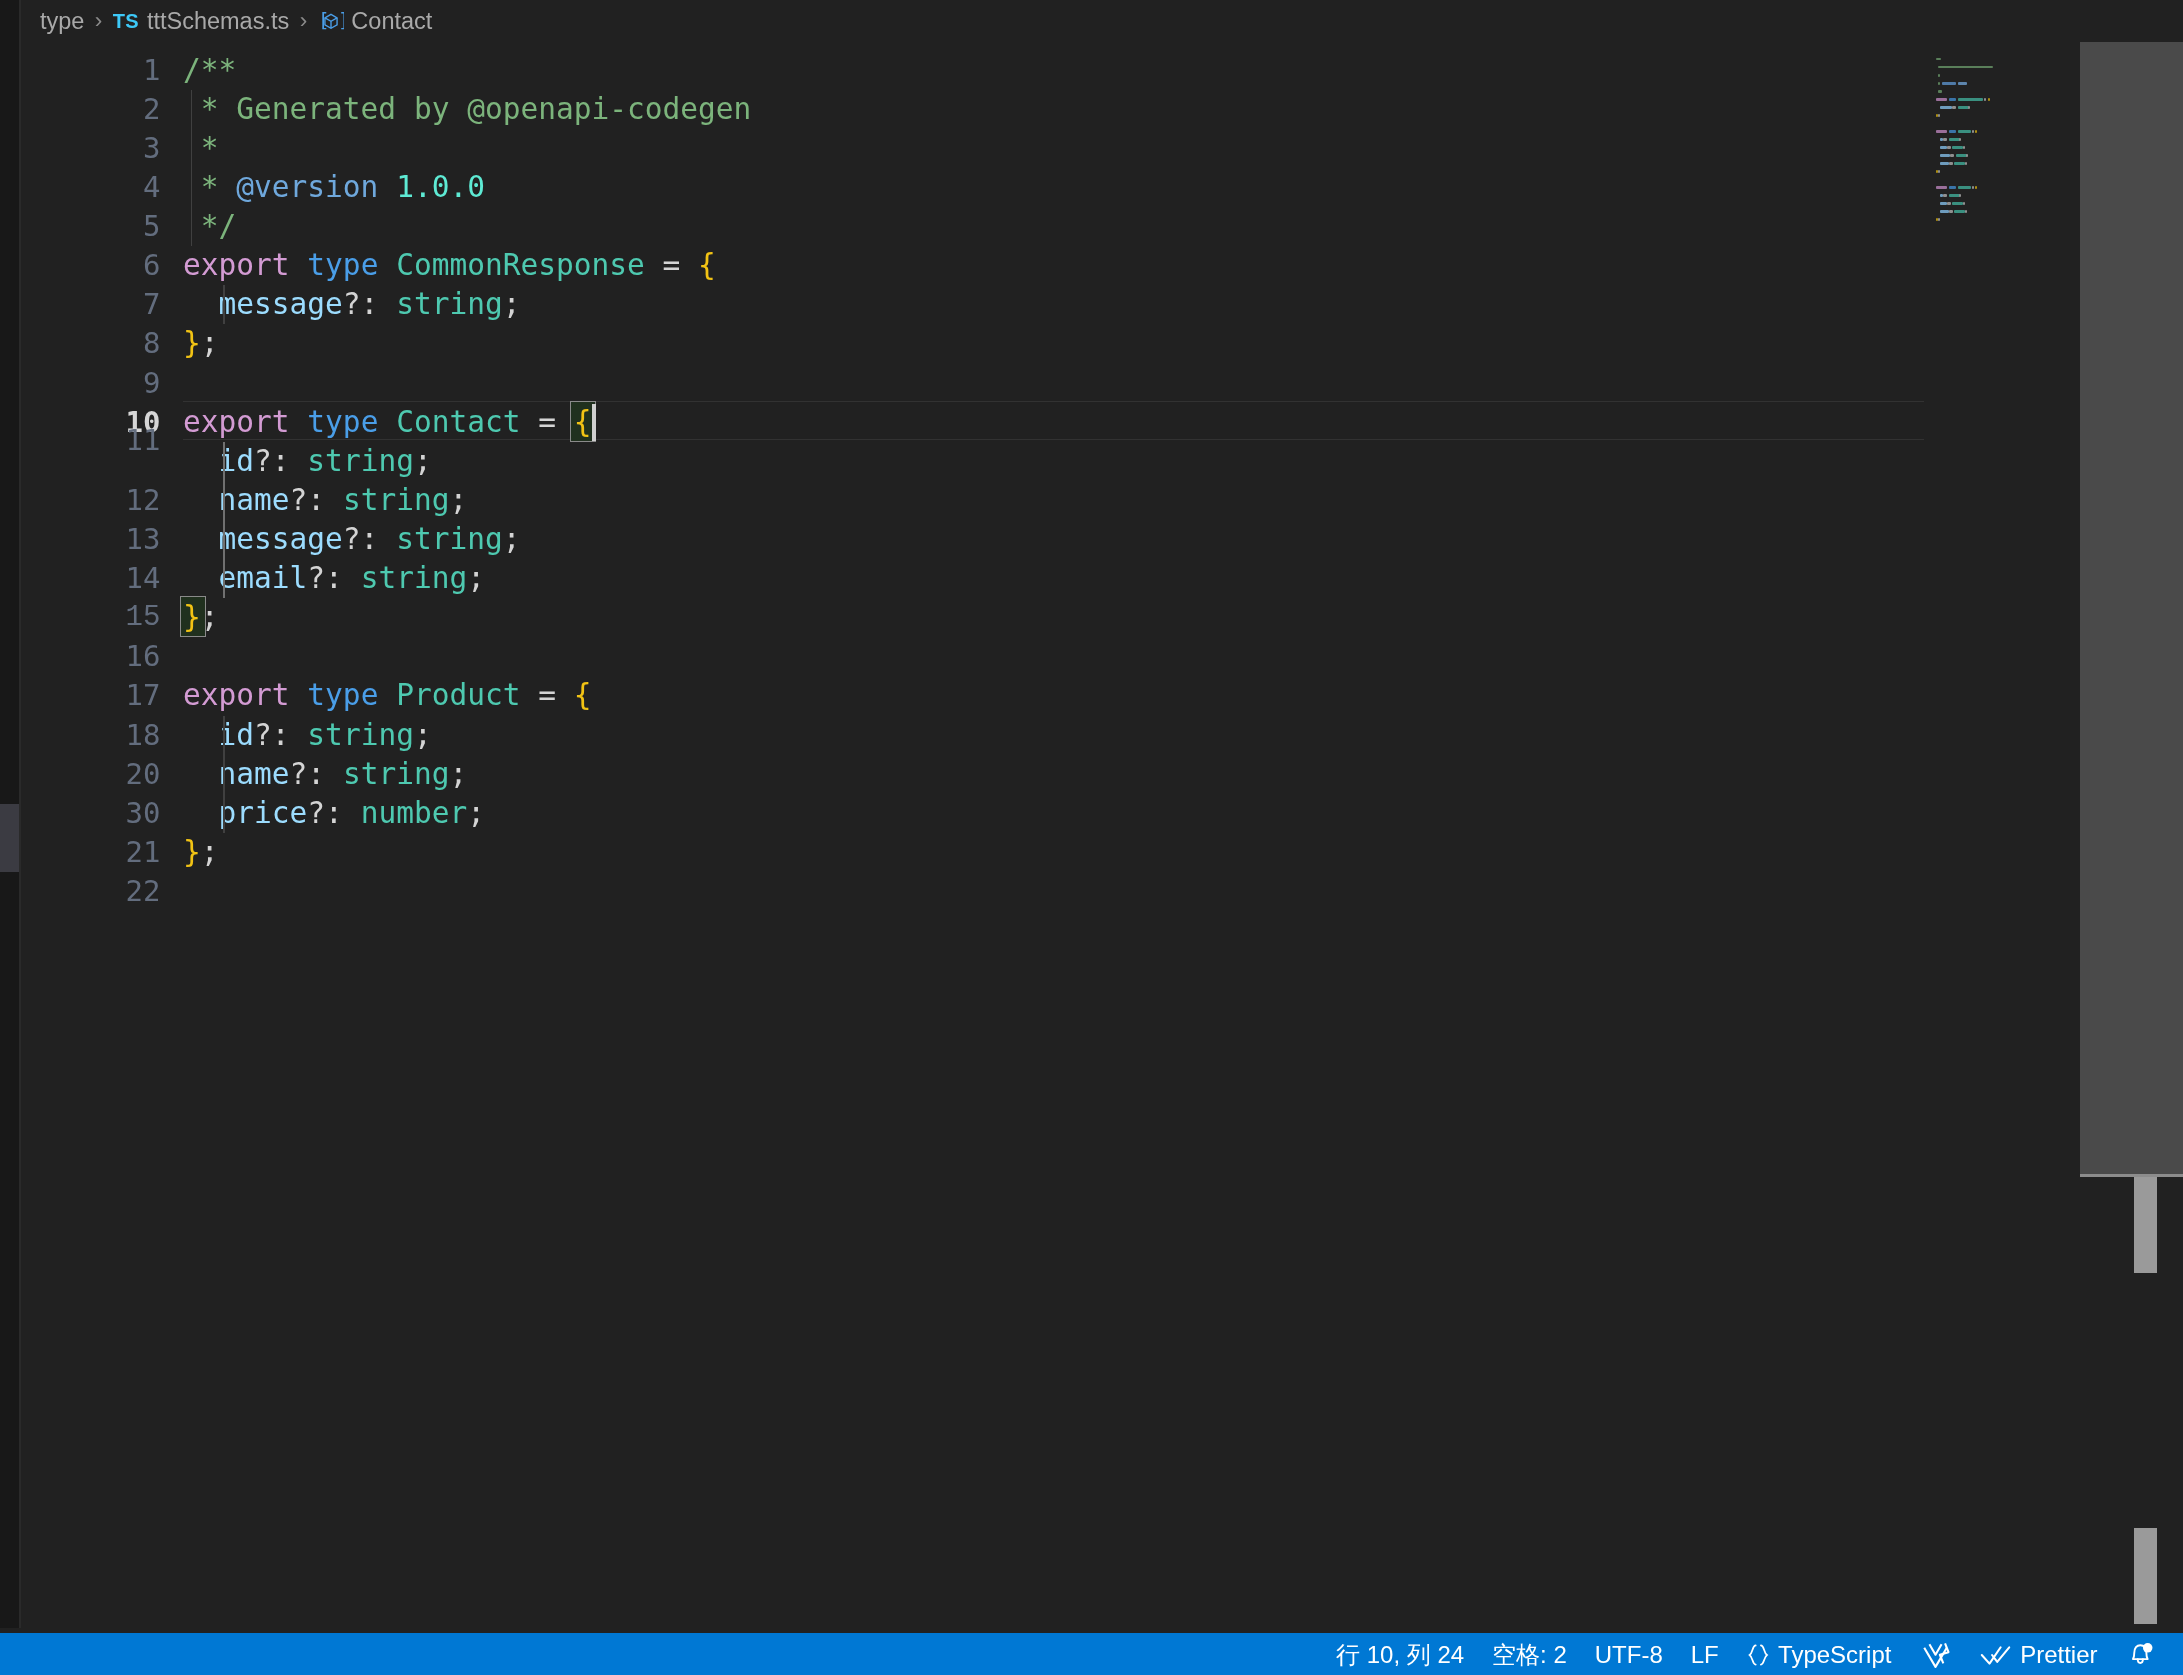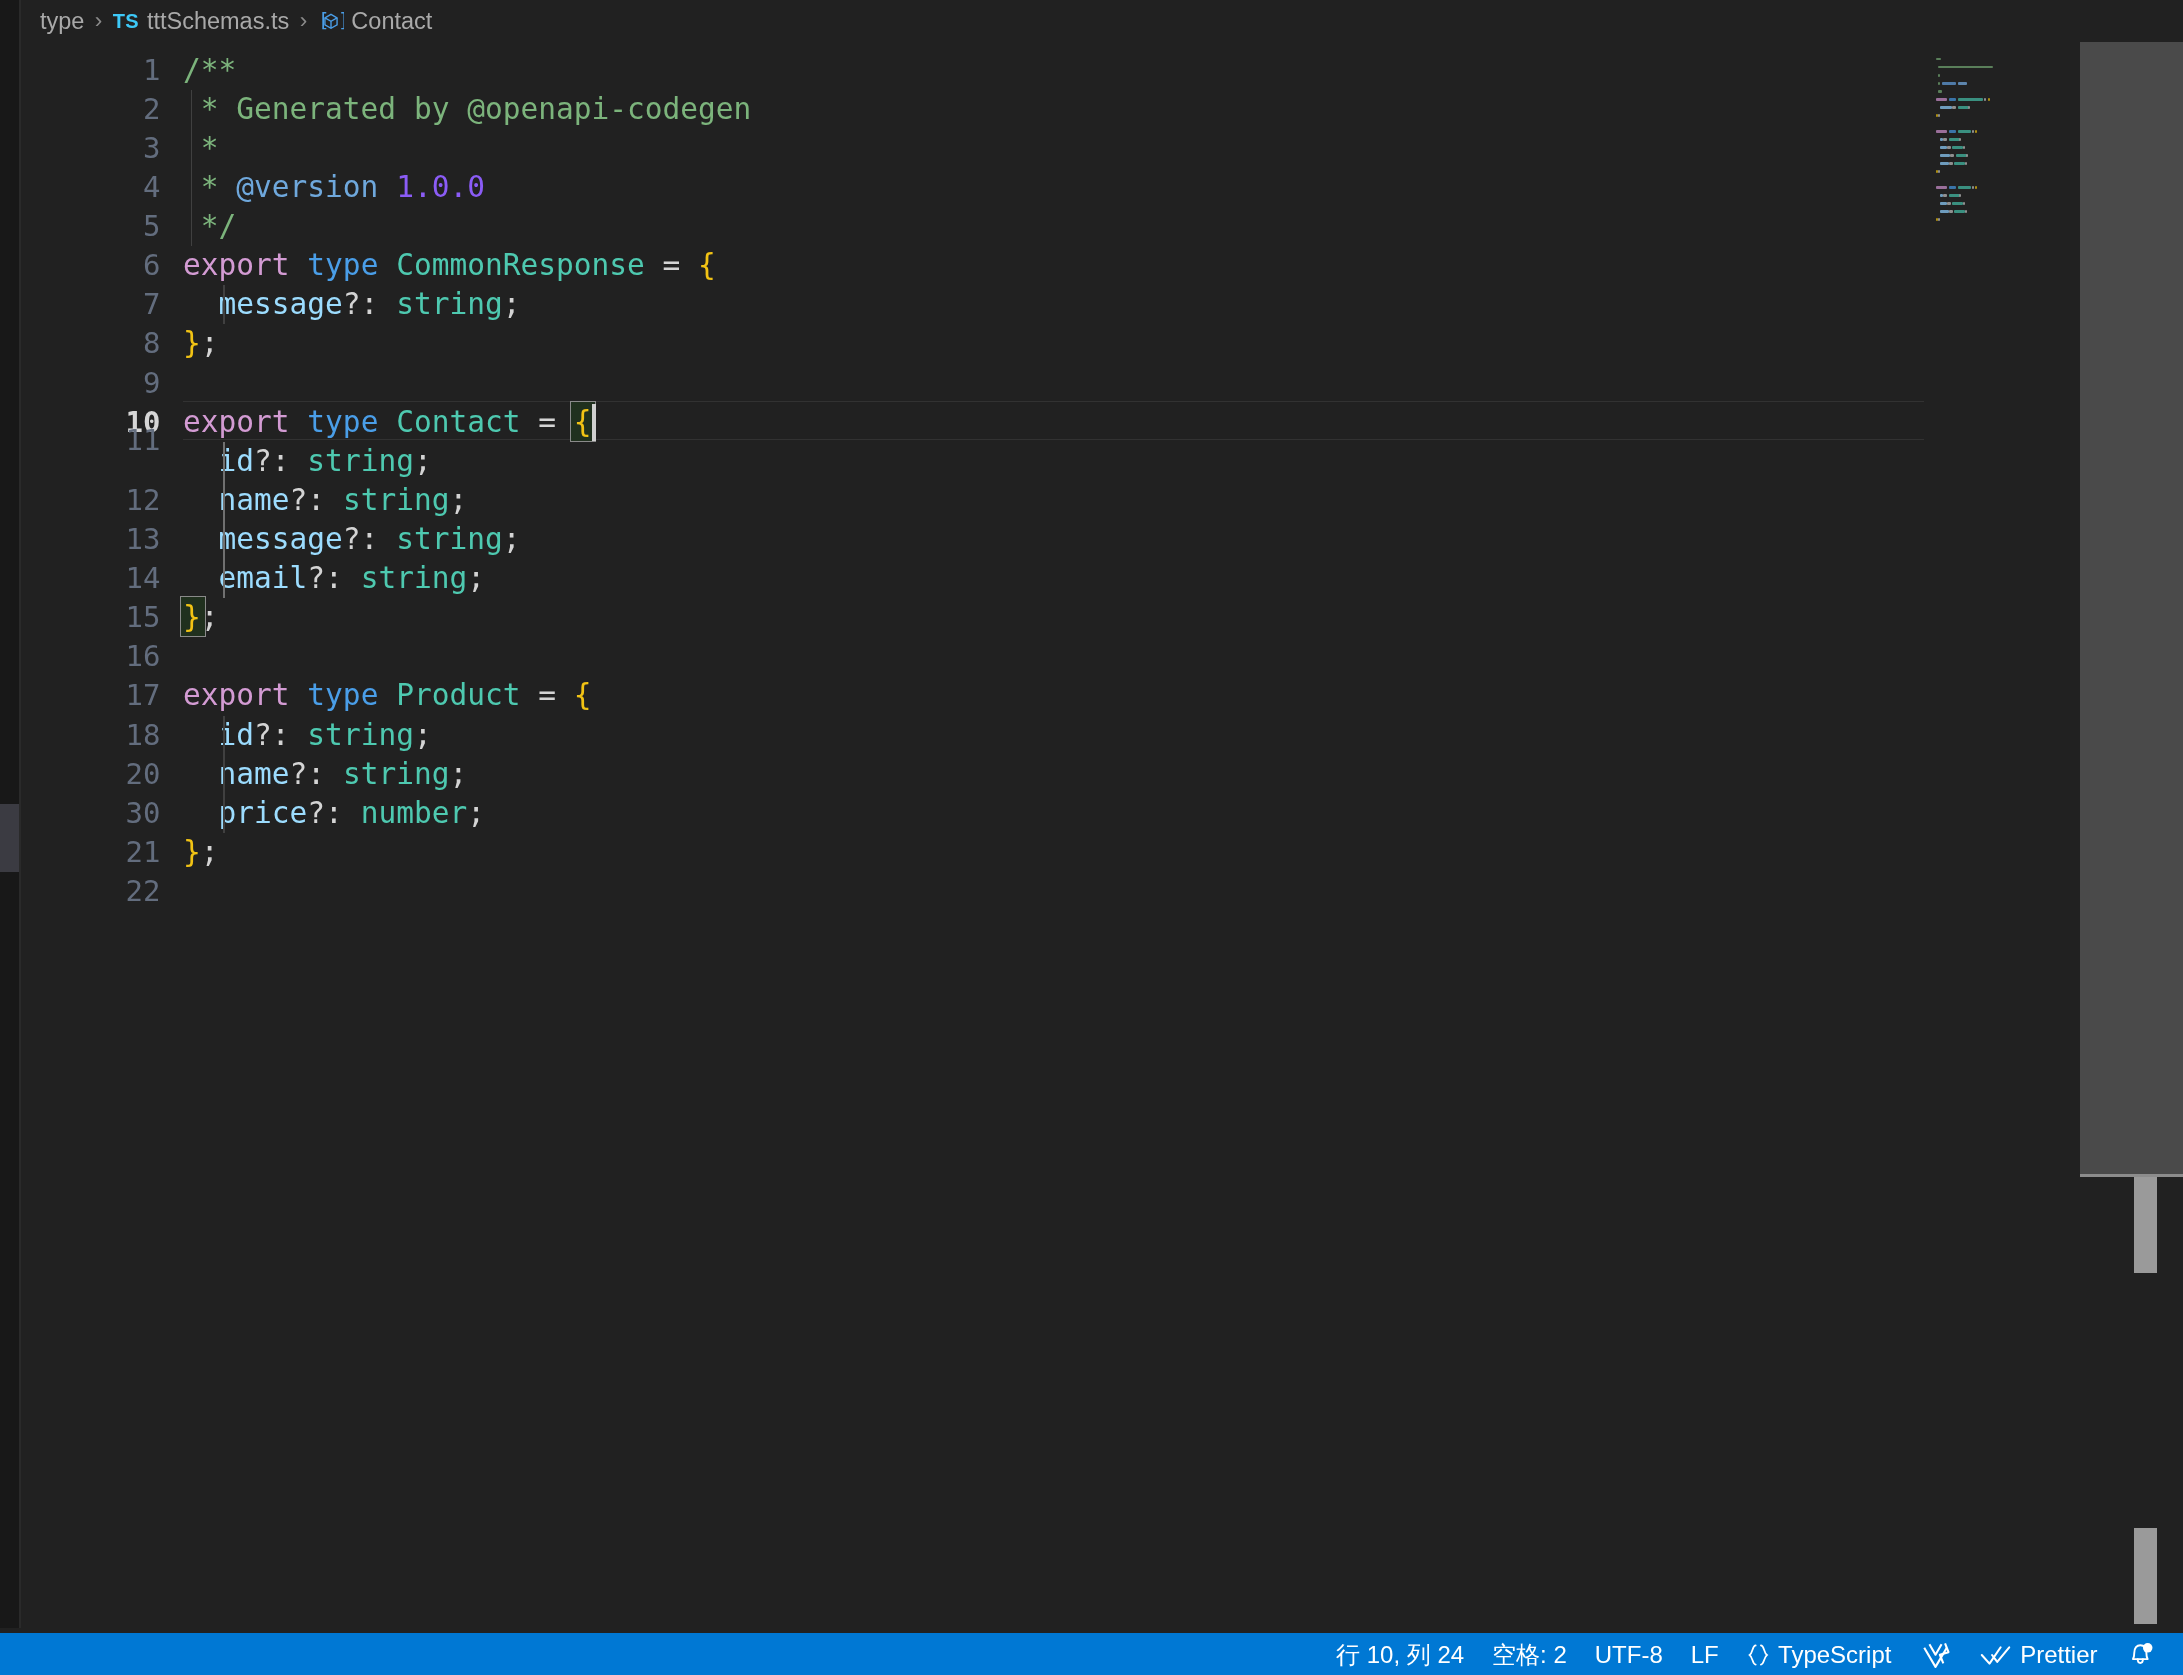--- a/index.html
+++ b/index.html
@@ -58,21 +58,21 @@
   
   .bracket-box {
     position:absolute; background:#20301e; border:1.7px solid #8a8a8a;
   }
   
   .cursor { position:absolute; width:3.5px; background:#d0d0d0; }
 
   
   .t-comment { color:#7cb47c; }
   .t-doctag  { color:#6fa8dc; }
-  .t-docval  { color:#8b5cf6; }
+  .t-docval  { color:#5eead4; }
   .t-kw      { color:#d39bd3; }
   .t-type-kw { color:#4a9ee8; }
   .t-typename{ color:#4ec9b0; }
   .t-op      { color:#d4d4d4; }
   .t-brace   { color:#f2c314; }
   .t-prop    { color:#9cdcfe; }
   .t-punct   { color:#d4d4d4; }
   .t-prim    { color:#4ec9b0; }
 
   
@@ -141,21 +141,21 @@
         <div class="ln" style="top: 165px;">5</div>
         <div class="ln" style="top: 204px;">6</div>
         <div class="ln" style="top: 243px;">7</div>
         <div class="ln" style="top: 282px;">8</div>
         <div class="ln" style="top: 322px;">9</div>
         <div class="ln active" style="top: 361px;">10</div>
         <div class="ln" style="top: 379px;">11</div>
         <div class="ln" style="top: 439px;">12</div>
         <div class="ln" style="top: 478px;">13</div>
         <div class="ln" style="top: 517px;">14</div>
-        <div class="ln" style="top: 556px;">15</div>
+        <div class="ln" style="top: 556px; font-family: Liberation Mono, monospace;">15</div>
         <div class="ln" style="top: 595px;">16</div>
         <div class="ln" style="top: 634px;">17</div>
         <div class="ln" style="top: 674px;">18</div>
         <div class="ln" style="top: 713px;">20</div>
         <div class="ln" style="top: 752px;">30</div>
         <div class="ln" style="top: 791px;">21</div>
         <div class="ln" style="top: 830px;">22</div>
       </div>
     <div class="code-area">
 

